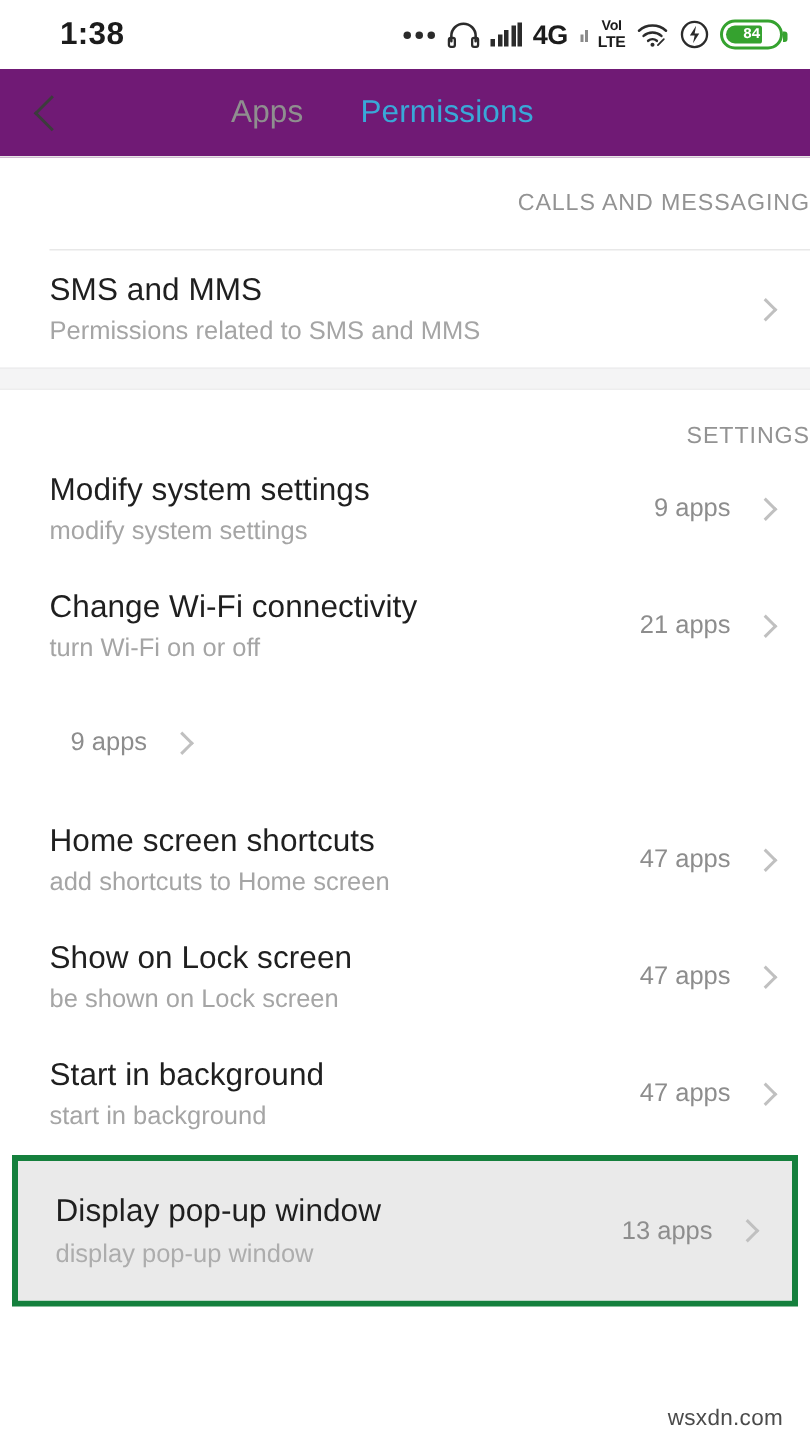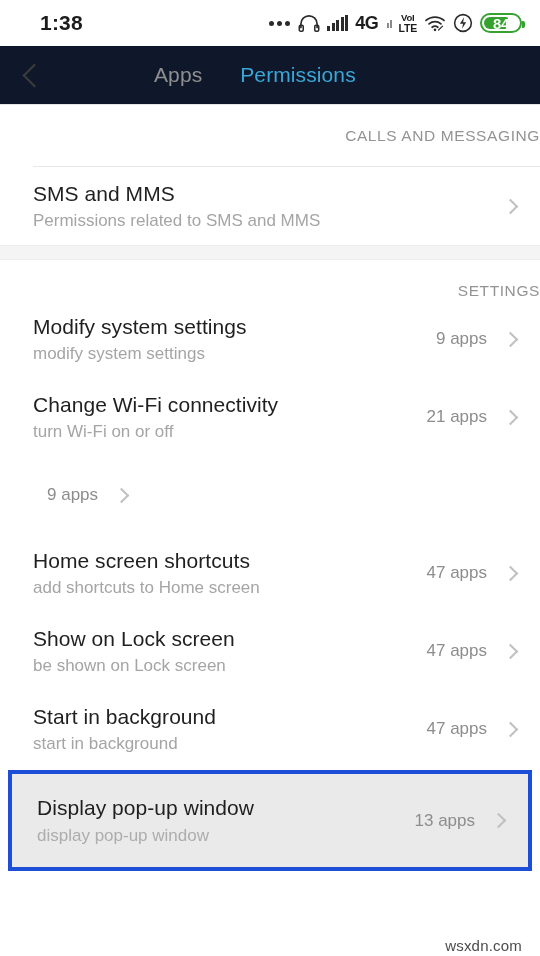--- a/index.html
+++ b/index.html
@@ -103,34 +103,35 @@
   }
   .battery-fill {
     position: absolute;
     left: 2px; top: 2px; bottom: 2px;
     width: 24px;
     background: #35a22f;
     border-radius: 7px 2px 2px 7px;
   }
   .battery-text {
     position: relative;
-    font-size: 15px;
+    font-size: 10px;
     font-weight: bold;
     color: #ffffff;
     z-index: 2;
     letter-spacing: -0.3px;
+    font-family: Liberation Mono, monospace;
   }
 
   
   .header {
     position: relative;
     height: 59px;
     display: flex;
     align-items: center;
-    background: #0f172a;
+    background: #701a75;
     border-bottom: 1px solid #e6e6e6;
   }
   .back-btn {
     width: 64px; height: 59px;
     display: flex; align-items: center; justify-content: center;
     cursor: pointer;
   }
   .chev-back {
     width: 17px; height: 17px;
     border-left: 2.4px solid #3c3c3c;
@@ -220,21 +221,21 @@
     border-top: 2px solid #c0c0c0;
     border-right: 2px solid #c0c0c0;
     transform: rotate(45deg);
     margin-right: 6px;
   }
 
   
   .highlight-wrap {
     position: relative;
     margin: 2px 8px 0 8px;
-    border: 4px solid #1d4ed8;
+    border: 4px solid #15803d;
     background: #fde047;
   }
   .highlight-wrap .row {
     padding-left: 25px;
     min-height: 93px;
     background: #eaeaea;
   }
   .highlight-wrap .row-title { color: #1f1f1f; }
   .highlight-wrap .row-sub  { color: #adadad; }
 

